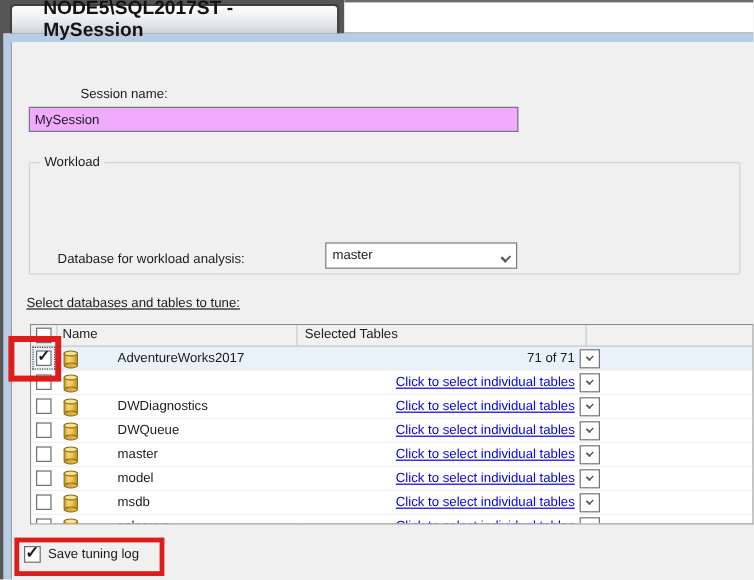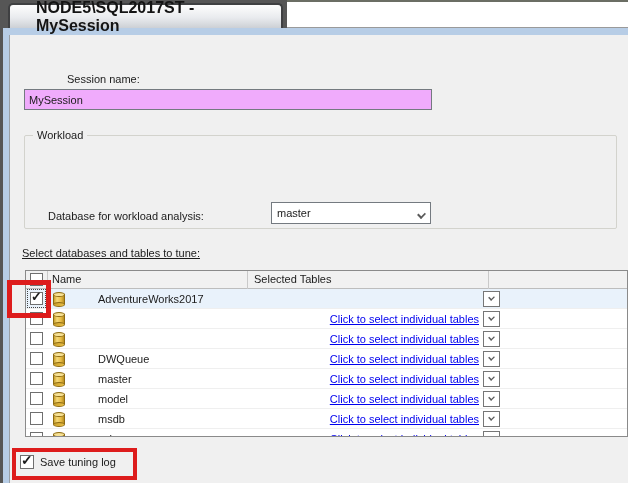--- a/index.html
+++ b/index.html
@@ -145,43 +145,45 @@
     <div class="trow hl">
     <span class="cb row-cb on focus">
             <span class="tick">✓</span>
           </span>
     <span class="dbicon">
             <span class="body"></span>
             <span class="bot"></span>
             <span class="top"></span>
           </span>
     <span class="row-name">AdventureWorks2017</span>
-    <span class="row-drop">
-            <span class="chev"></span>
-          </span>
-  </div>
-        <div class="trow">
-    <span class="cb row-cb"></span>
-    <span class="dbicon">
-            <span class="body"></span>
-            <span class="bot"></span>
-            <span class="top"></span>
-          </span>
-    <span class="row-val link">Click to select individual tables</span>
-    <span class="row-drop">
-            <span class="chev"></span>
-          </span>
-  </div>
-        <div class="trow">
-    <span class="cb row-cb"></span>
-    <span class="dbicon">
-            <span class="body"></span>
-            <span class="bot"></span>
-            <span class="top"></span>
-          </span>
+    <span class="row-val">71 of 71</span>
+    <span class="row-drop">
+            <span class="chev"></span>
+          </span>
+  </div>
+        <div class="trow">
+    <span class="cb row-cb"></span>
+    <span class="dbicon">
+            <span class="body"></span>
+            <span class="bot"></span>
+            <span class="top"></span>
+          </span>
+    <span class="row-val link">Click to select individual tables</span>
+    <span class="row-drop">
+            <span class="chev"></span>
+          </span>
+  </div>
+        <div class="trow">
+    <span class="cb row-cb"></span>
+    <span class="dbicon">
+            <span class="body"></span>
+            <span class="bot"></span>
+            <span class="top"></span>
+          </span>
+    <span class="row-name">DWDiagnostics</span>
     <span class="row-val link">Click to select individual tables</span>
     <span class="row-drop">
             <span class="chev"></span>
           </span>
   </div>
         <div class="trow">
     <span class="cb row-cb"></span>
     <span class="dbicon">
             <span class="body"></span>
             <span class="bot"></span>

